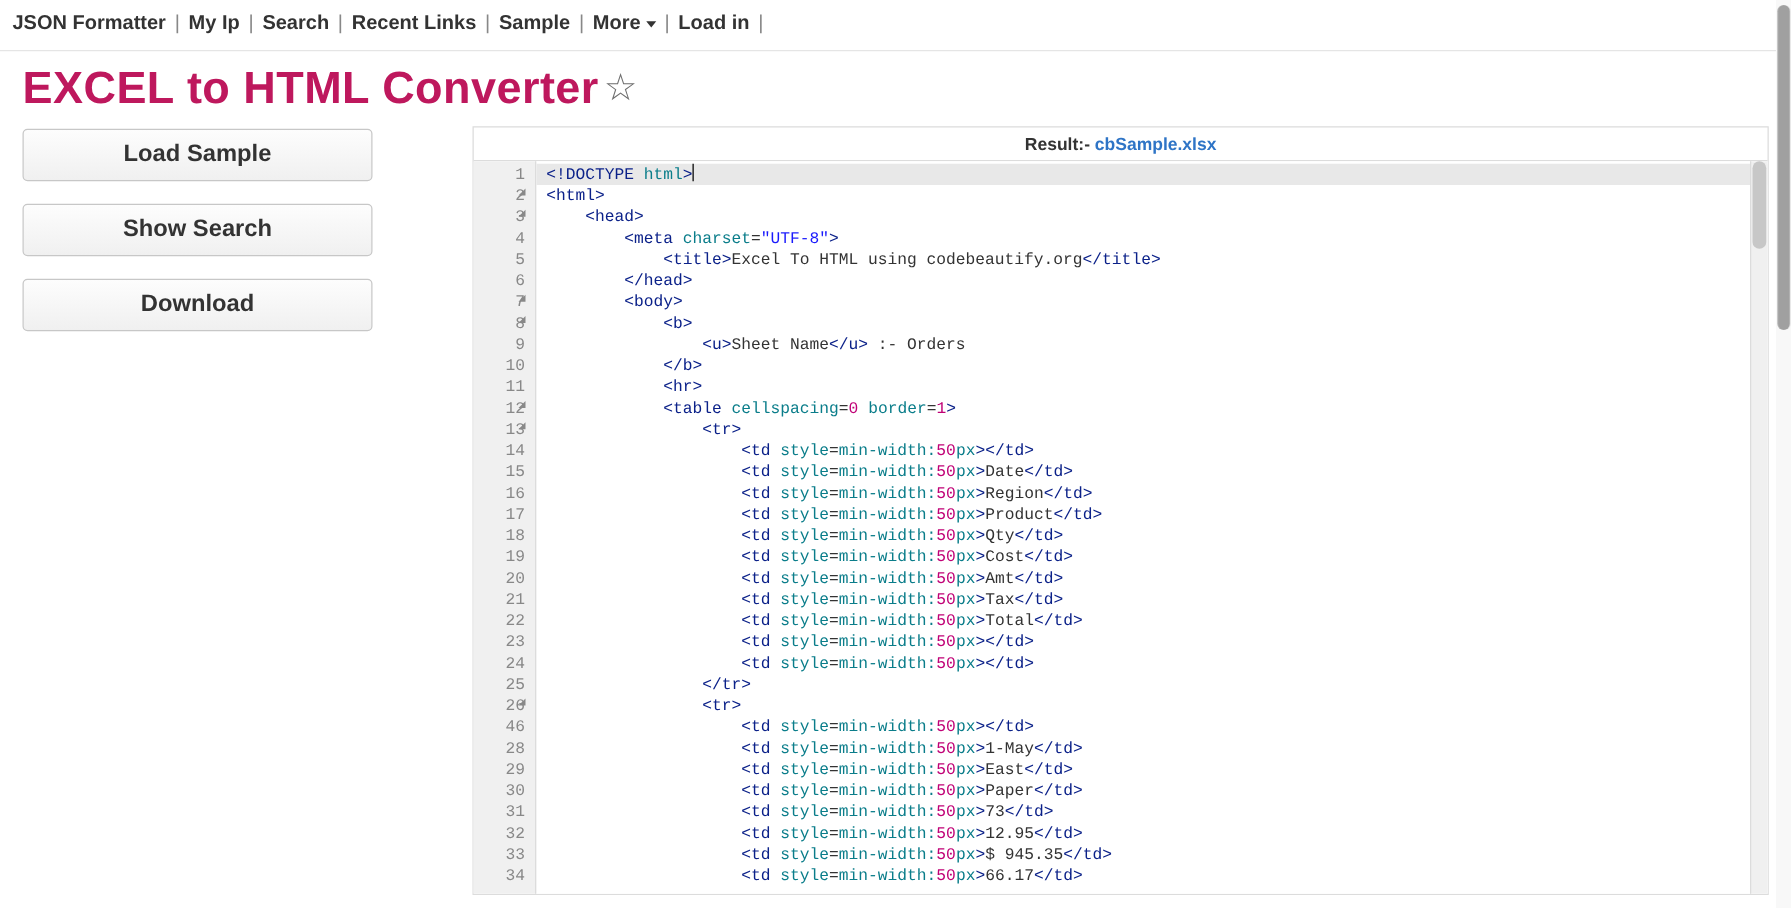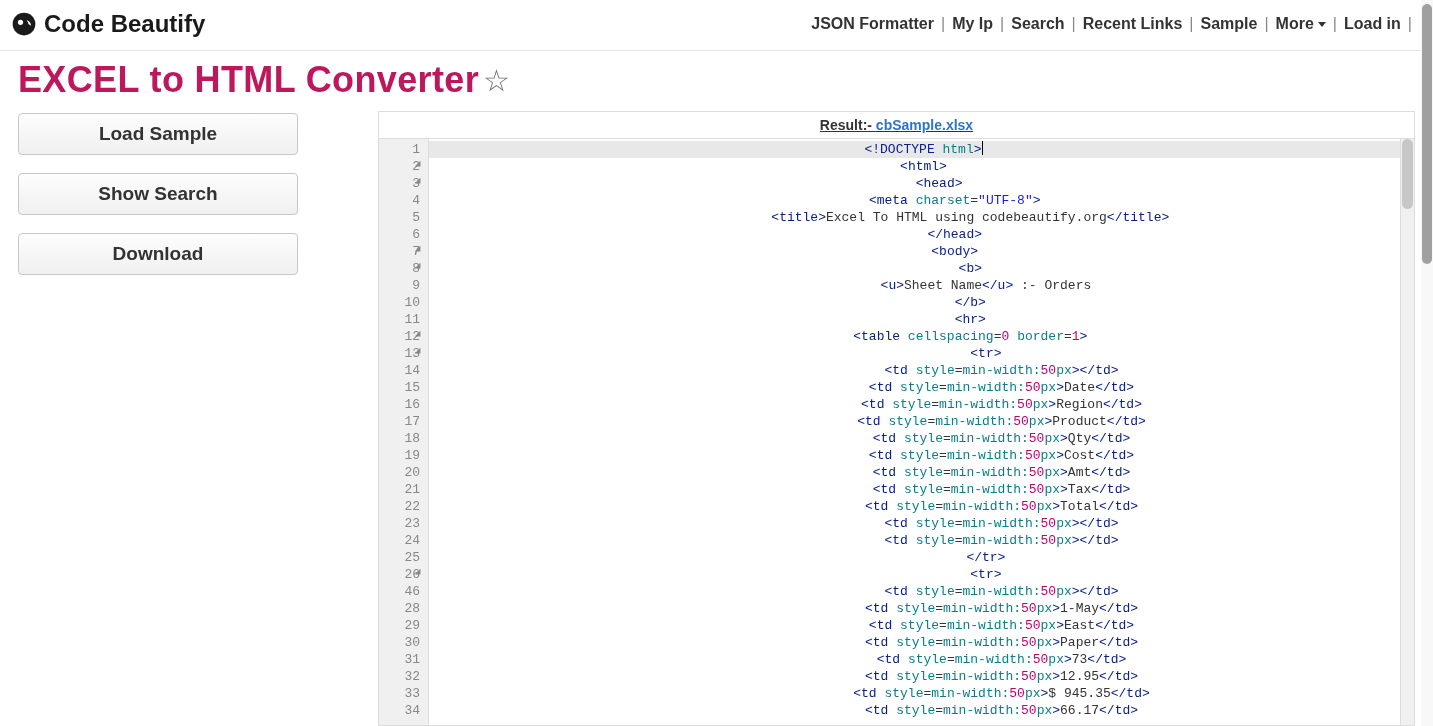--- a/index.html
+++ b/index.html
@@ -12,58 +12,48 @@
   .nav-link { cursor: pointer; white-space: nowrap; display: flex; align-items: center; }
   .nav-sep { color: #888; margin: 0 3px; font-weight: normal; }
   .dd-caret { display: inline-block; width: 0; height: 0; border-left: 4px solid transparent; border-right: 4px solid transparent; border-top: 5px solid #333; margin-left: 4px; vertical-align: middle; }
   .page-title-row { display: flex; align-items: center; padding: 8px 18px 10px 18px; }
   .page-title { font-size: 36px; font-weight: bold; color: #be185d; letter-spacing: 0.01em; }
   .star-icon { font-size: 30px; color: #6f6f6f; margin-left: 4px; cursor: pointer; }
   .content { display: flex; padding: 0 18px 0 18px; gap: 80px; align-items: flex-start; }
   .sidebar { width: 280px; padding-top: 2px; }
   .wide-btn { display: block; width: 100%; padding: 9px 10px; margin-bottom: 18px; border: 1px solid #c7c7c7; border-radius: 4px; background: linear-gradient(#fdfdfd,#f0f0f0); font-size: 19px; font-weight: bold; color: #333; cursor: pointer; text-align: center; }
   .result-panel { flex: 1; border: 1px solid #dcdcdc; border-top: 1px solid #dcdcdc; }
-  .result-header { text-align: center; padding: 5px 8px; border-bottom: 1px solid #dcdcdc; font-size: 14px; text-decoration: underline; }
+  .result-header { text-align: center; padding: 5px 8px; border-bottom: 1px solid #dcdcdc; font-size: 14px; }
   .result-header .lbl { font-weight: bold; }
   .result-header .fname { color: #2e74c6; font-weight: bold; cursor: pointer; }
   .editor { display: flex; font-family: Menlo, Monaco, "Courier New", monospace; font-size: 13px; line-height: 17px; background: #fff; position: relative; }
   .gutter { width: 50px; background: #f0f0f0; color: #888; text-align: right; padding: 2px 8px 6px 0; border-right: 1px solid #dcdcdc; user-select: none; }
   .gutter div { height: 17px; position: relative; }
   .fold { position: absolute; right: -1px; top: 3px; width: 0; height: 0; border-top: 4px solid transparent; border-bottom: 4px solid transparent; border-left: 4px solid #888; }
   .gutter div.open .fold { transform: rotate(45deg); }
-  .code { flex: 1; padding: 2px 4px 6px 8px; white-space: pre; color: #333; overflow-x: auto; text-align: center; }
+  .code { flex: 1; padding: 2px 4px 6px 8px; white-space: pre; color: #333; overflow-x: auto; }
   .code .row { height: 17px; display: block; }
   .code .row.hl { background: #e8e8e8; margin-left: -8px; padding-left: 8px; margin-right: -4px; padding-right: 4px; }
   .cursor-caret { display: inline-block; width: 1px; height: 14px; background: #000; vertical-align: -2px; }
   .t-tag { color: #0b2189; }
   .t-attr { color: #0a7d8a; }
   .t-eq { color: #333; }
   .t-str { color: #1a1afc; }
   .t-num { color: #c00076; }
   .t-txt { color: #333; }
   .side-scroll { position: absolute; top: 0; right: 0; bottom: 0; width: 14px; background: #f0f0f0; border-left: 1px solid #dcdcdc; }
   .side-thumb { position: absolute; top: 0; left: 1px; right: 1px; height: 70px; background: #c7c7c7; border-radius: 6px; }
   
   .page-scroll { position: fixed; top: 0; right: 0; width: 12px; height: 100%; background: #f8f8f8; }
   .page-thumb { position: absolute; top: 4px; left: 1px; right: 1px; height: 260px; background: #a0a0a0; border-radius: 6px; }
 </style>
 </head>
 <body>
 
 <div class="header">
-  <div class="logo-wrap">
-    <span class="logo-icon">
-      <svg viewBox="0 0 32 32" width="28" height="28">
-          <circle cx="16" cy="16" r="13" fill="#1a1a1a"></circle>
-          <circle cx="12" cy="14" r="3" fill="#fff"></circle>
-          <path d="M19 12c3 0 5 3 5 6l-3-2c0-2-1-3-2-4z" fill="#fff"></path>
-        </svg>
-    </span>
-    <span class="logo-text">Code Beautify</span>
-  </div>
   <div class="nav-links" id="nav-links">
       <span class="nav-link">JSON Formatter</span>
       <span class="nav-sep">|</span>
       <span class="nav-link">My Ip</span>
       <span class="nav-sep">|</span>
       <span class="nav-link">Search</span>
       <span class="nav-sep">|</span>
       <span class="nav-link">Recent Links</span>
       <span class="nav-sep">|</span>
       <span class="nav-link">Sample</span>

